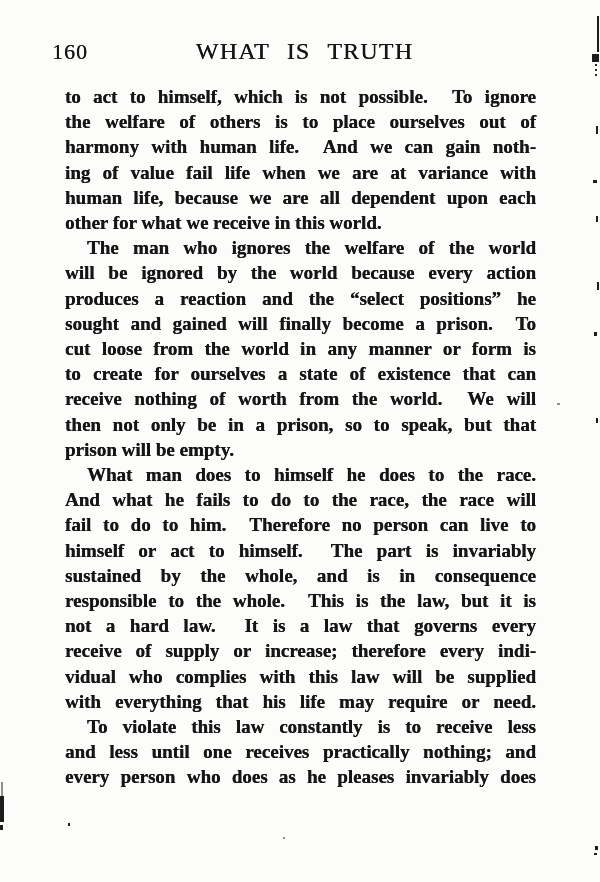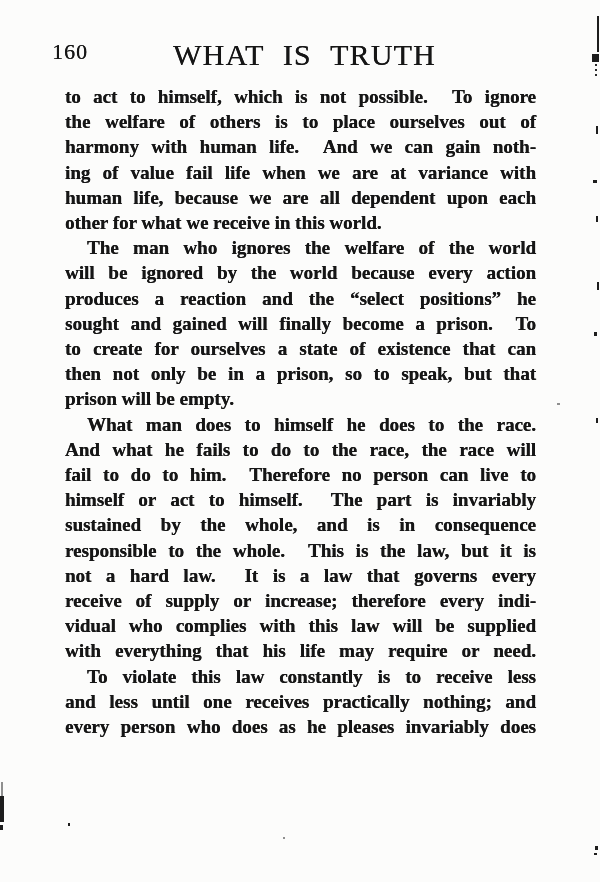--- a/index.html
+++ b/index.html
@@ -11,21 +11,21 @@
     position: relative;
     overflow: hidden;
   }
   .page-number {
     position: absolute; left: 52px; top: 39px;
     font-size: 22px; letter-spacing: 1px;
   }
   .page-title {
     position: absolute; left: 0; right: 8px; top: 38px;
     text-align: center;
-    font-size: 30px;
+    font-size: 24px;
     word-spacing: 10px;
     letter-spacing: 1.2px;
     padding-left: 17px;
   }
   .page-number, .page-title, .body-text {
     text-shadow: 0.25px 0 0 currentColor; 
   }
   .body-text {
     position: absolute; left: 65px; top: 84px; width: 471px;
     font-size: 19px; line-height: 25.2px;
@@ -59,21 +59,23 @@
     <div class="line">ing of value fail life when we are at variance with</div>
     <div class="line">human life, because we are all dependent upon each</div>
     <div class="line last">other for what we receive in this world.</div>
   </div>
 
   <div class="para">
     <div class="line indent">The man who ignores the welfare of the world</div>
     <div class="line">will be ignored by the world because every action</div>
     <div class="line">produces a reaction and the “select positions” he</div>
     <div class="line">sought and gained will finally become a prison.&nbsp; To</div>
+    <div class="line">cut loose from the world in any manner or form is</div>
     <div class="line">to create for ourselves a state of existence that can</div>
+    <div class="line">receive nothing of worth from the world.&nbsp; We will</div>
     <div class="line">then not only be in a prison, so to speak, but that</div>
     <div class="line last">prison will be empty.</div>
   </div>
 
   <div class="para">
     <div class="line indent">What man does to himself he does to the race.</div>
     <div class="line">And what he fails to do to the race, the race will</div>
     <div class="line">fail to do to him.&nbsp; Therefore no person can live to</div>
     <div class="line">himself or act to himself.&nbsp; The part is invariably</div>
     <div class="line">sustained by the whole, and is in consequence</div>

